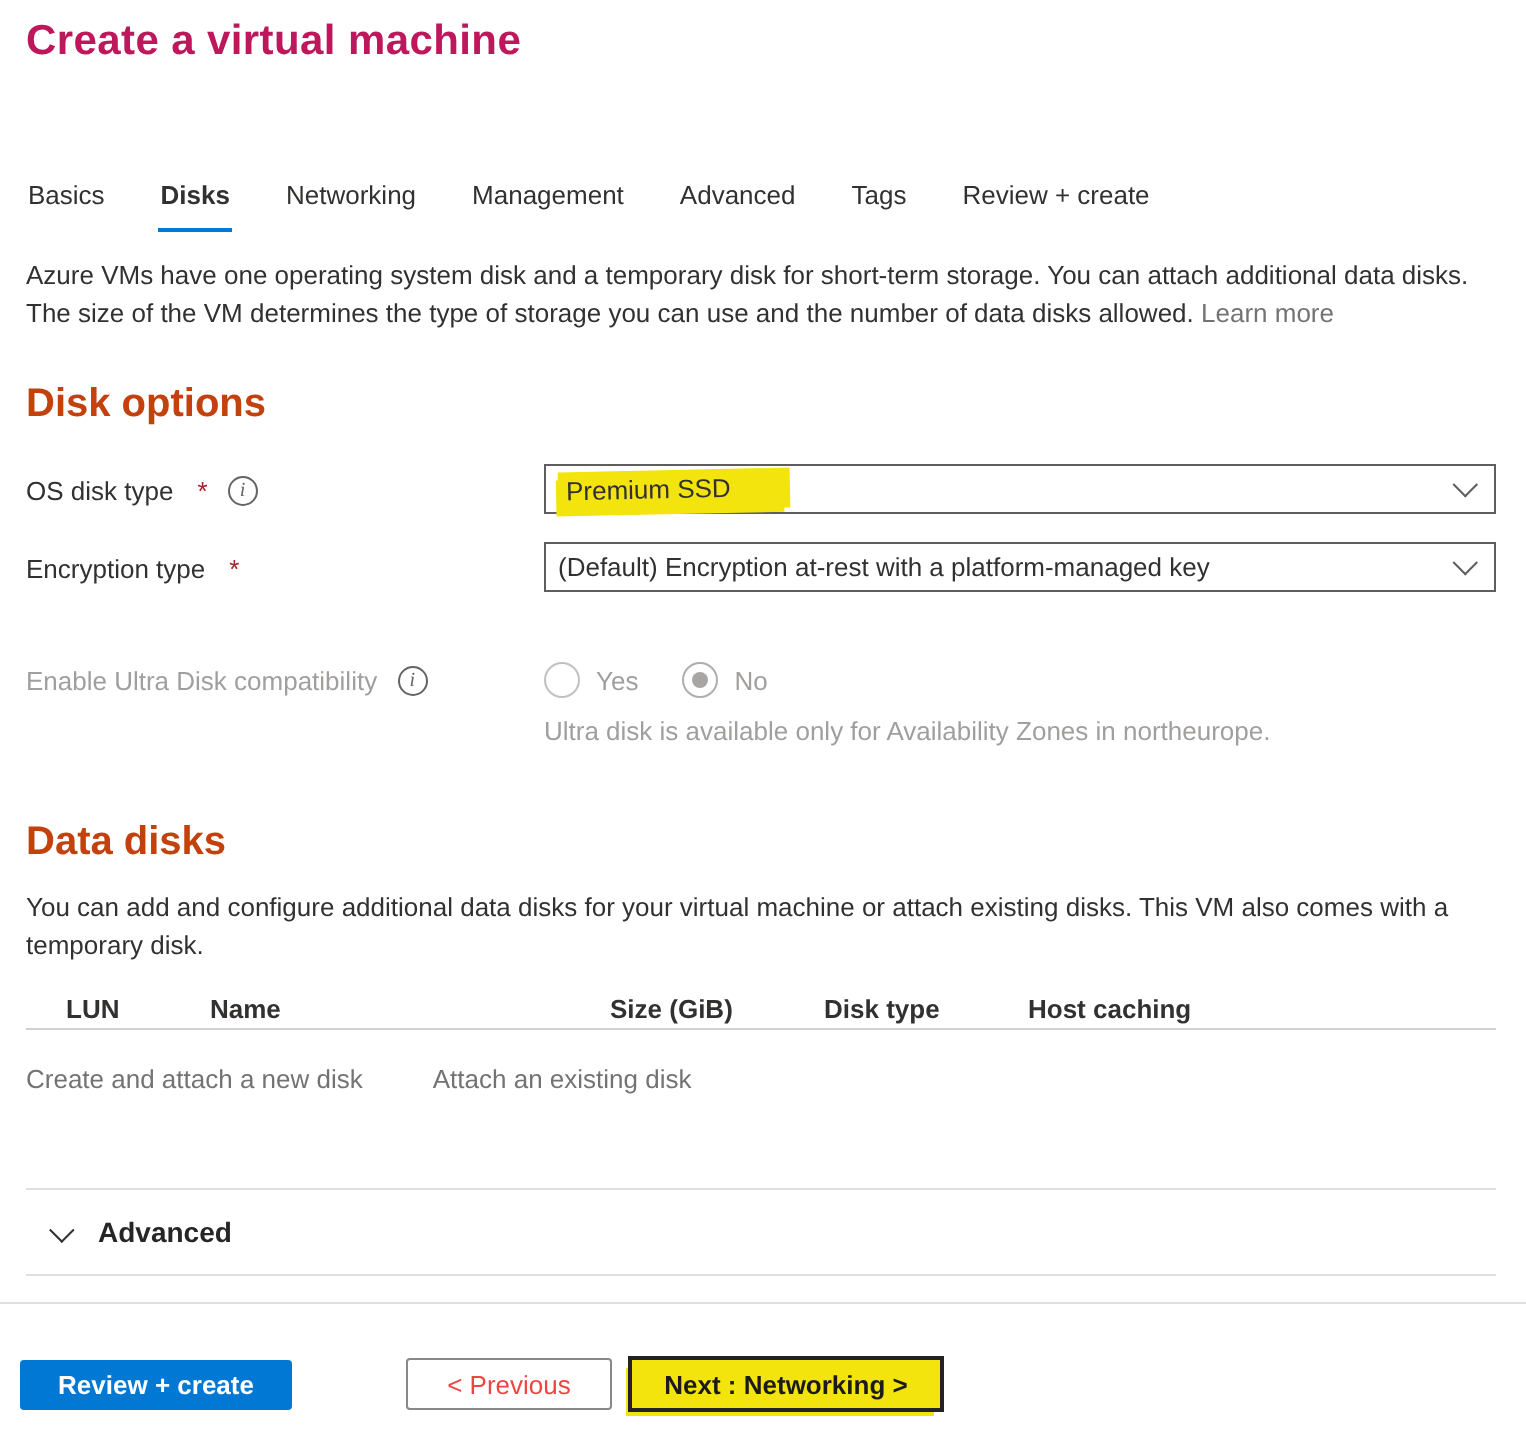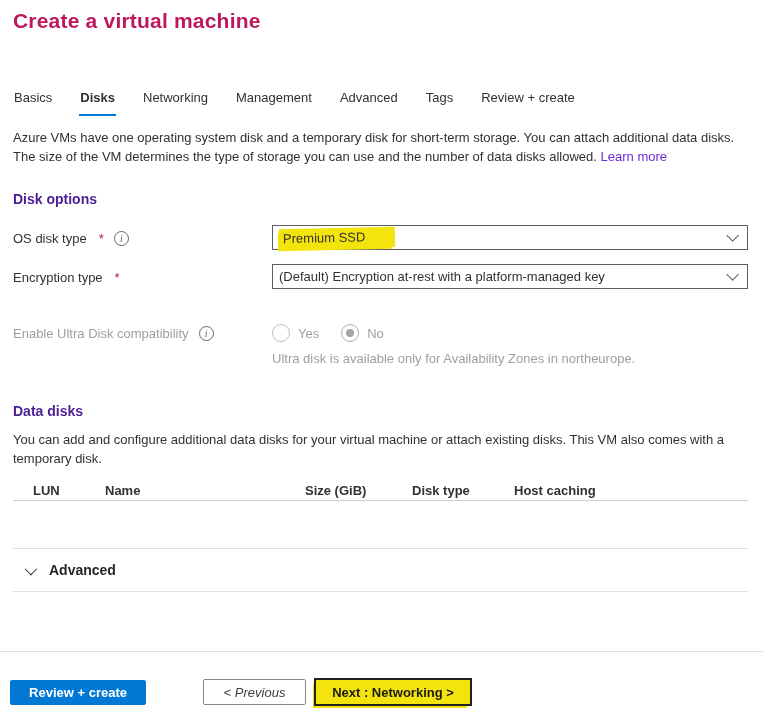--- a/index.html
+++ b/index.html
@@ -9,23 +9,23 @@
 
   .page-title { font-size: 21px; font-weight: bold; color: #be185d; letter-spacing: 0.2px; }
 
   
   .tabs { display: flex; gap: 26px; margin-top: 53px; font-size: 13px; }
   .tab { padding: 4px 1px 9px; cursor: pointer; color: #323130; }
   .tab.active { font-weight: bold; border-bottom: 2px solid #0078d4; }
 
   
   .intro { margin-top: 12px; line-height: 19px; max-width: 744px; color: #323130; }
-  a.link { color: #6d28d9; text-decoration: none; cursor: pointer; text-align: center; }
+  a.link { color: #737373; text-decoration: none; cursor: pointer; text-align: center; }
 
-  .section-title { font-size: 14px; font-weight: bold; margin-top: 25px; color: #4c1d95; }
+  .section-title { font-size: 20px; font-weight: bold; margin-top: 25px; color: #c2410c; }
 
   
   .form-row { display: flex; align-items: center; margin-top: 16px; }
   .form-row.top { align-items: flex-start; }
   .form-label { width: 259px; display: flex; align-items: center; gap: 10px; padding-top: 2px; }
   .required { color: #a4262c; margin-left: 2px; }
   .info-icon { width: 15px; height: 15px; border: 1px solid #666462; border-radius: 50%;
                font-size: 10px; line-height: 13px; text-align: center; color: #666462;
                font-family: "Liberation Serif", serif; font-style: italic; flex: 0 0 auto; }
   .dropdown { width: 476px; height: 25px; border: 1px solid #605e5c; background: #fff;
@@ -67,22 +67,22 @@
                       transform: rotate(45deg) translateY(-2px); }
   .advanced-label { font-size: 14px; font-weight: bold; color: #262626; }
   .advanced-divider2 { border: none; border-top: 1px solid #e1dfdd; width: 735px; }
 
   
   .footer { position: absolute; left: 0; top: 651px; width: 763px; border-top: 1px solid #e1dfdd; }
   .footer-buttons { display: flex; align-items: center; margin: 26px 0 0 10px; }
   .btn { font-family: "Liberation Sans", sans-serif; font-size: 13px; cursor: pointer; }
   .btn-primary { background: #0078d4; color: #fff; font-weight: bold; border: 1px solid #0078d4;
                  border-radius: 2px; width: 136px; height: 25px; }
-  .btn-secondary { background: #fff; color: #404040; border: 1px solid #8a8886; border-radius: 2px;
-                   width: 103px; height: 26px; margin-left: 57px; font-style: italic; }
+  .btn-secondary { background: #fff; color: #ef4444; border: 1px solid #8a8886; border-radius: 2px;
+                   width: 103px; height: 26px; margin-left: 57px; }
   .btn-next { background: #f3e40e; color: #1b1a19; font-weight: bold; border: 2px solid #222222;
               width: 158px; height: 28px; margin-left: 8px; position: relative;
               box-shadow: -3px 4px 0 -2px #f3e40e; }
 </style>
 </head>
 <body>
 
 <div class="page">
 
   <div class="page-title">Create a virtual machine</div>
@@ -149,20 +149,24 @@
   <div class="intro" style="margin-top:11px;">You can add and configure additional data disks for your virtual machine or attach existing disks. This VM also comes with a temporary disk.</div>
 
   <div class="table-header">
     <span class="th-lun">LUN</span>
     <span class="th-name">Name</span>
     <span class="th-size">Size (GiB)</span>
     <span class="th-type">Disk type</span>
     <span class="th-cache">Host caching</span>
   </div>
 
+  <div class="links-row">
+    <a class="link">Create and attach a new disk</a>
+    <a class="link">Attach an existing disk</a>
+  </div>
 
   <hr class="advanced-divider">
   <div class="advanced-row">
     <span class="advanced-chevron"></span>
     <span class="advanced-label">Advanced</span>
   </div>
   <hr class="advanced-divider2">
 
   <div class="footer">
     <div class="footer-buttons">

